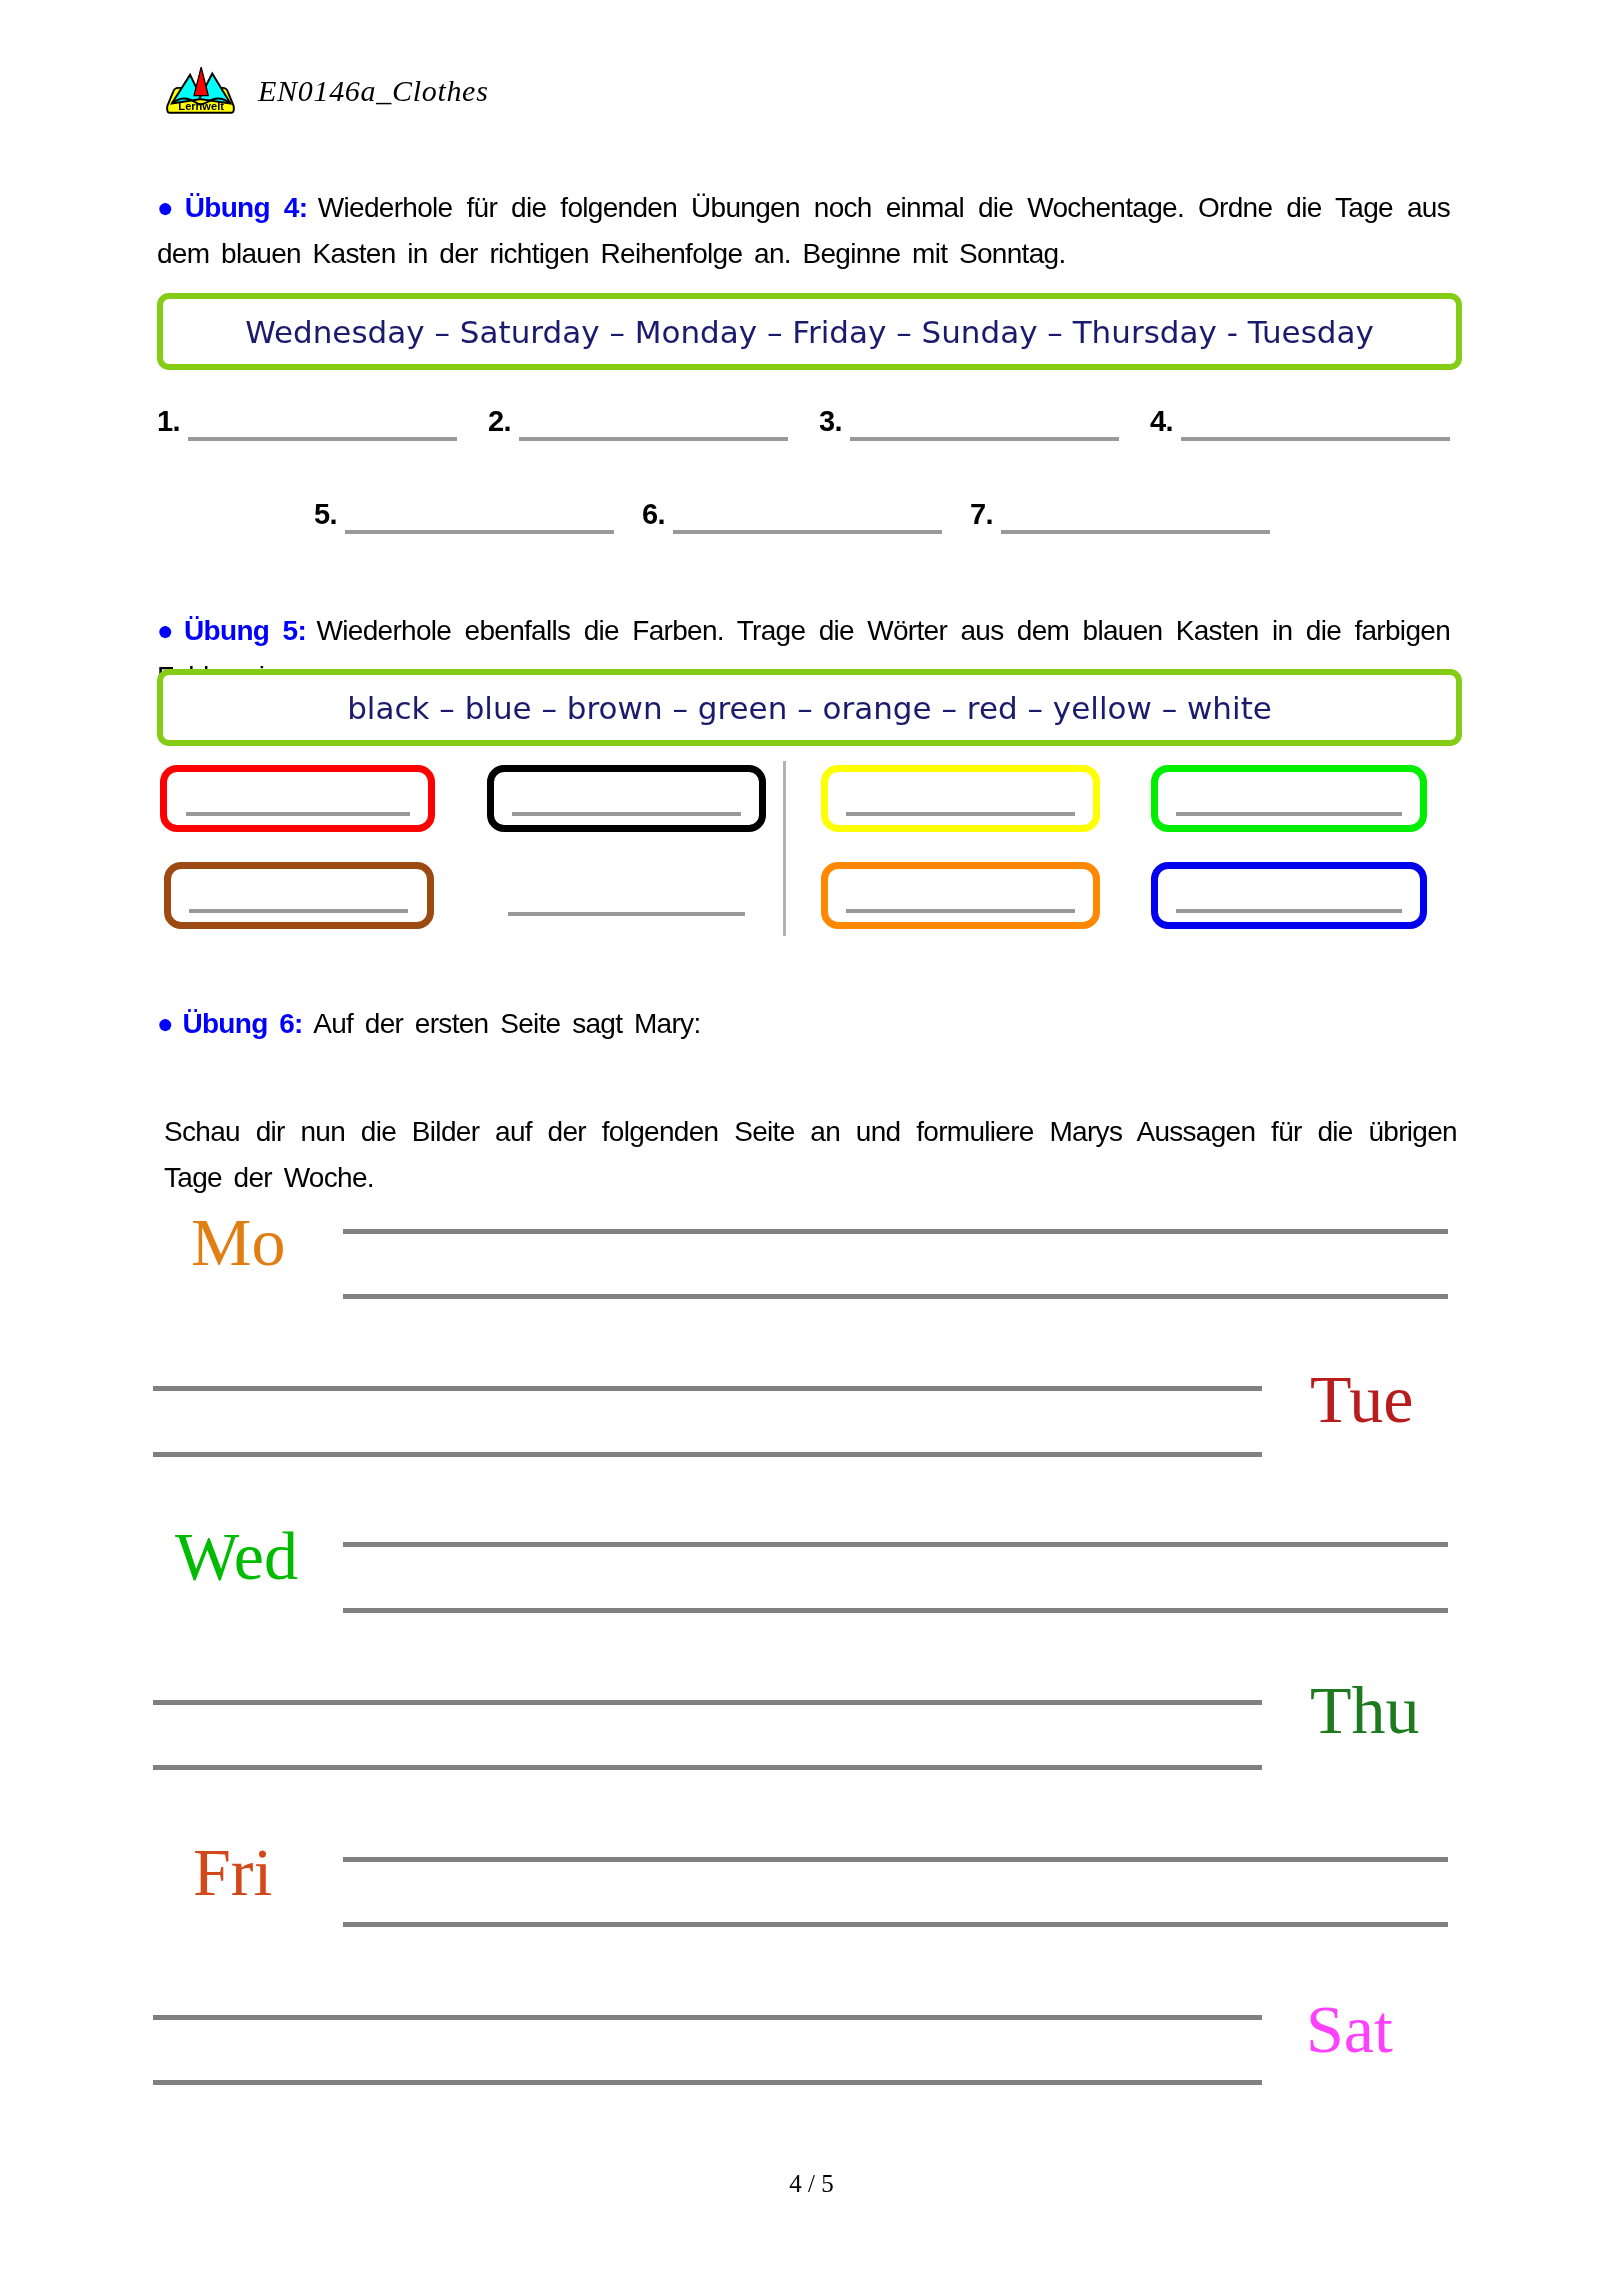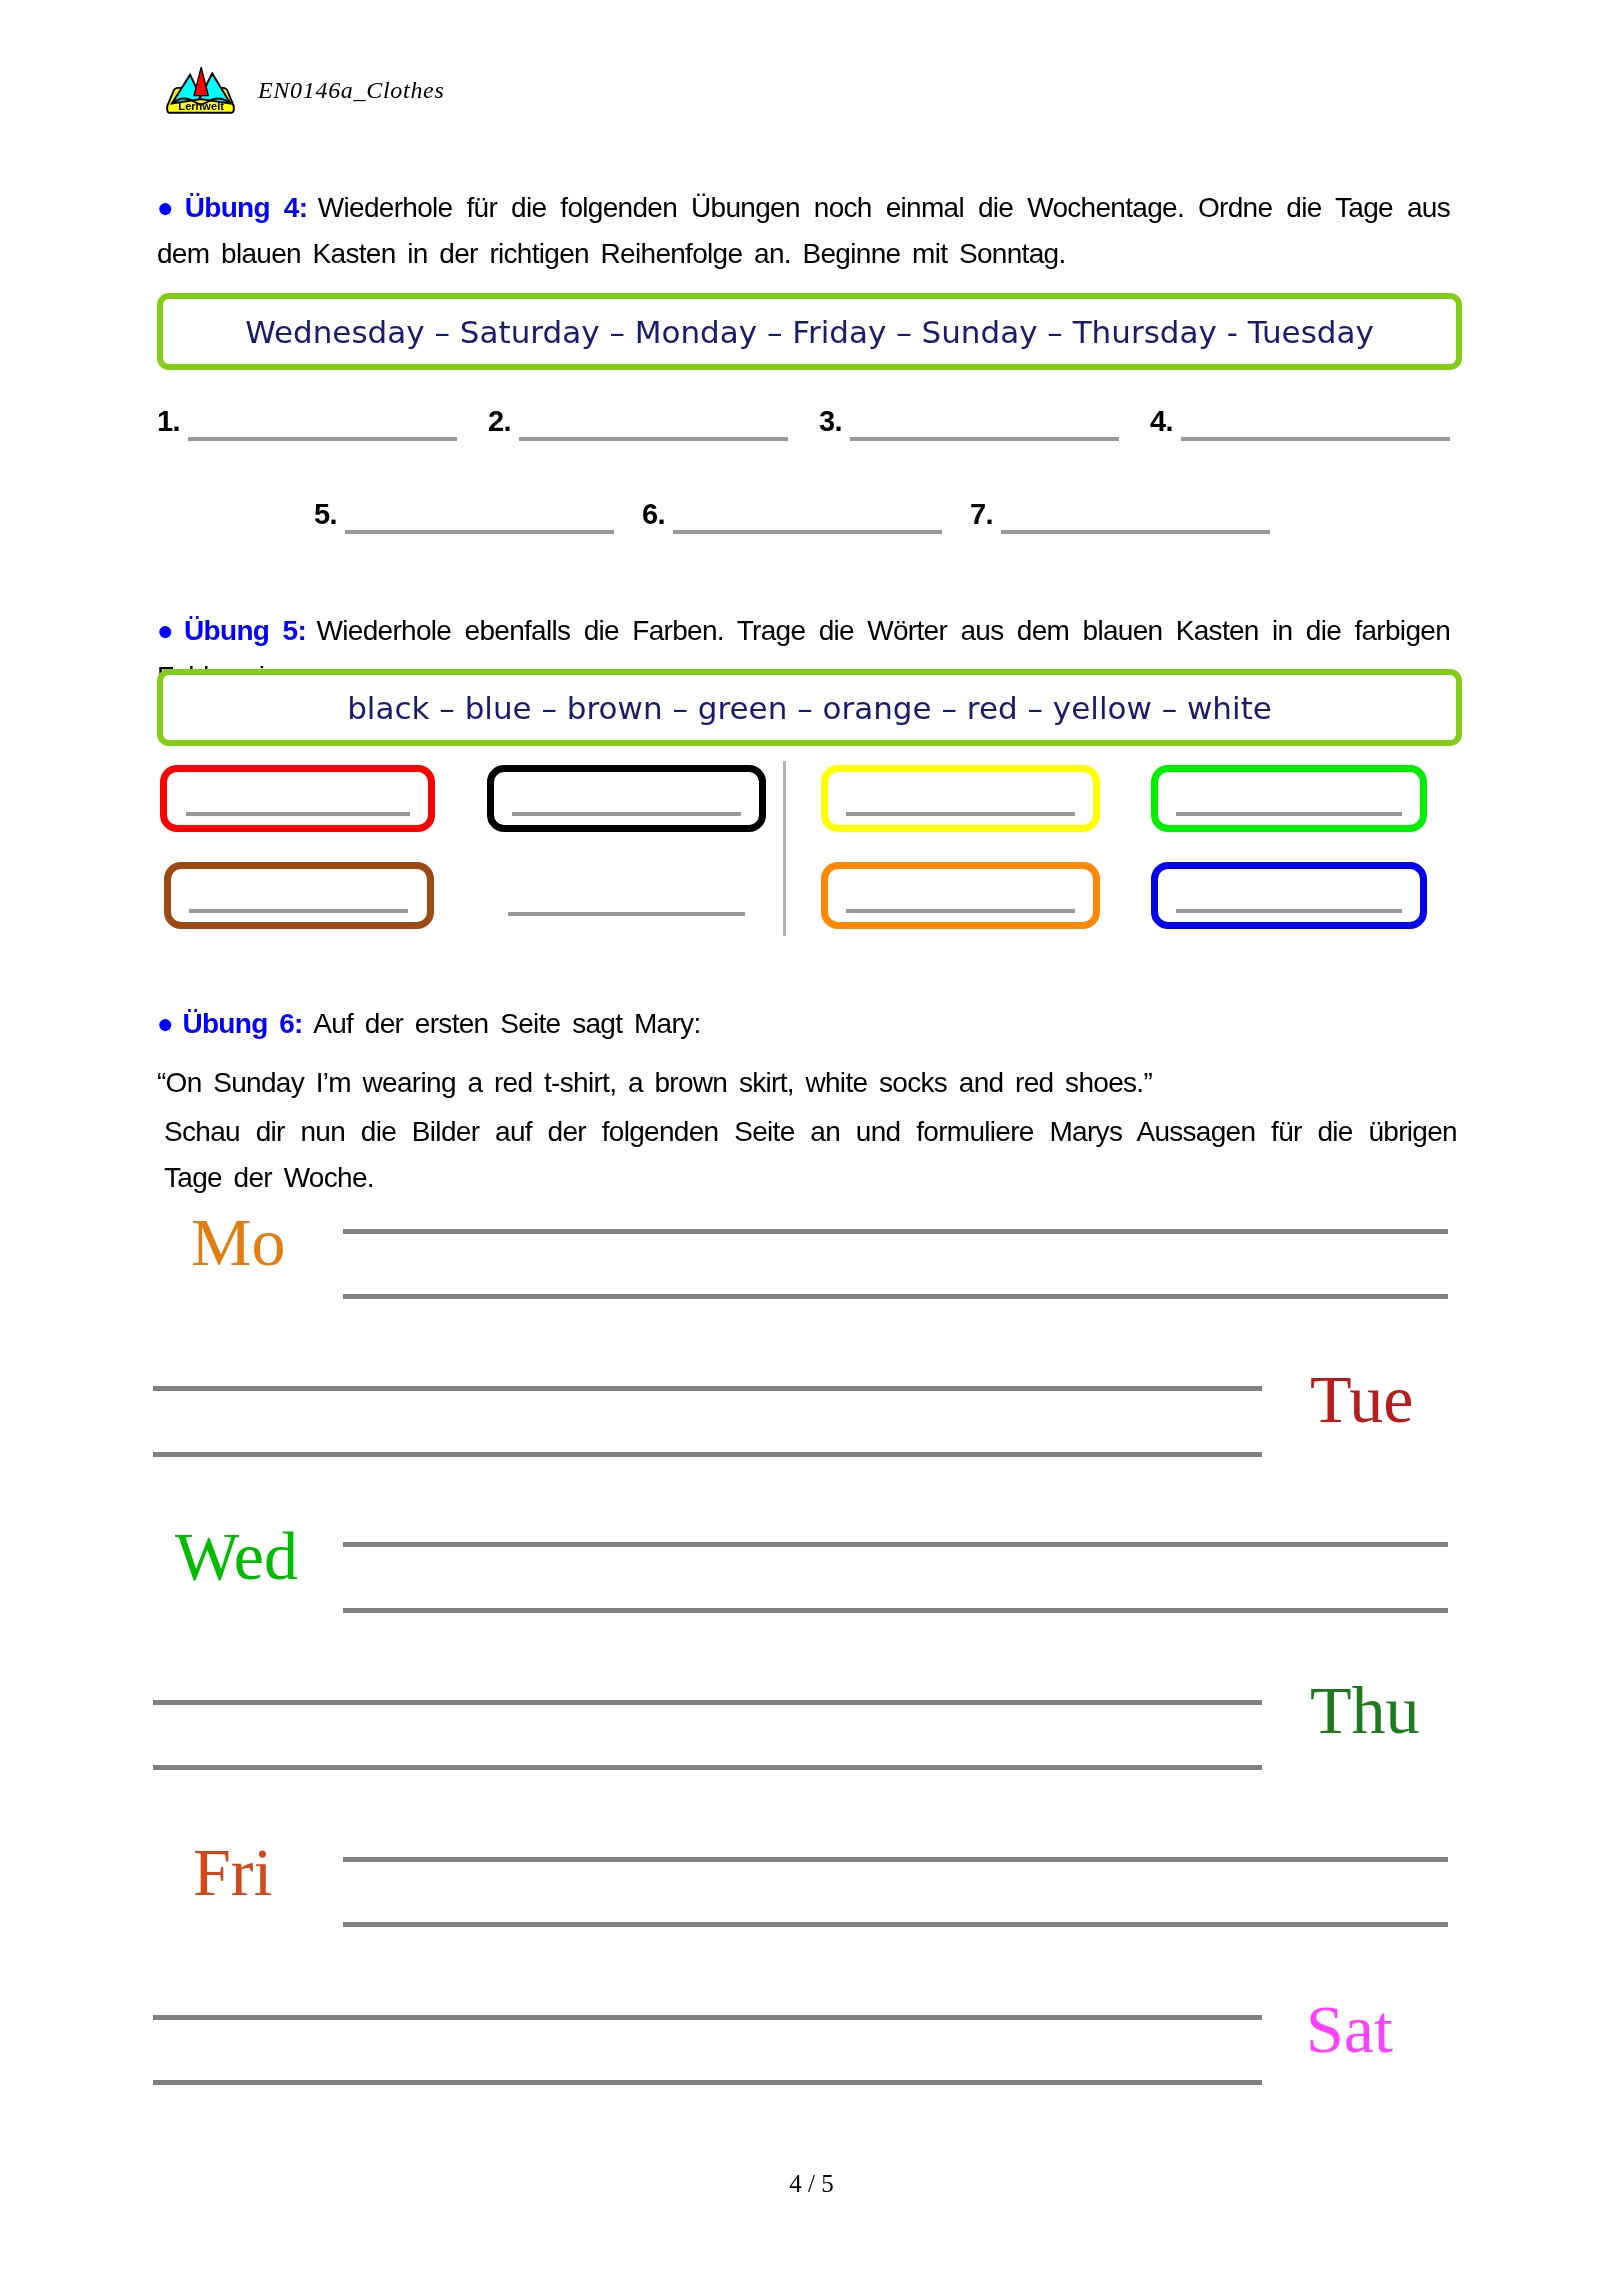--- a/index.html
+++ b/index.html
@@ -10,21 +10,21 @@
     font-family:"Liberation Sans","DejaVu Sans",sans-serif;
     color:#000;
     overflow:hidden;
     border-radius:11px;
   }
   
   .header{position:absolute;left:164px;top:63px;display:flex;align-items:center;}
   .logo{width:73px;height:55px;display:block;}
   .doc-title{
     font-family:"Liberation Serif","DejaVu Serif",serif;
-    font-style:italic;font-size:24px;color:#000;margin-left:21px;
+    font-style:italic;font-size:30px;color:#000;margin-left:21px;
     letter-spacing:0.7px;
   }
   
   .para{
     position:absolute;left:157px;width:1293px;
     font-size:28px;line-height:46px;letter-spacing:-0.7px;
     text-align:justify;text-align-last:left;word-spacing:4.6px;
   }
   .bullet{color:#0000ff;font-weight:bold;margin-right:9.2px;}
   .ex-label{color:#0000ff;font-weight:bold;margin-right:10.5px;}
@@ -152,21 +152,20 @@
         <span class="fline"></span>
       </div>
     <div class="cfield" style="left: 994px; top: 101px; width: 276px; border-color: rgb(0, 0, 238);">
         <span class="fline"></span>
       </div>
   </div>
 
   <p class="para" style="top:973px;">
     <span class="bullet">●</span><span class="ex-label">Übung 6:</span><span>Auf der ersten Seite sagt Mary:</span>
   </p>
-  <p class="para" style="top:1032px;text-align:left;">“On Sunday I’m wearing a red t-shirt, a brown skirt, white socks and red shoes.”</p>
   <p class="para" style="top:1081px;margin-left:7px;">Schau dir nun die Bilder auf der folgenden Seite an und formuliere Marys Aussagen für die übrigen Tage der Woche.</p>
 
   <span class="day-label" style="left: 191px; top: 1208px; color: rgb(224, 126, 18);">Mo</span>
   <span class="dline" style="left:343px;top:1229px;width:1105px;"></span>
   <span class="dline" style="left:343px;top:1294px;width:1105px;"></span>
 
   <span class="dline" style="left:153px;top:1386px;width:1109px;"></span>
   <span class="dline" style="left:153px;top:1452px;width:1109px;"></span>
   <span class="day-label" style="left: 1310px; top: 1365px; color: #b91c1c;">Tue</span>
 

